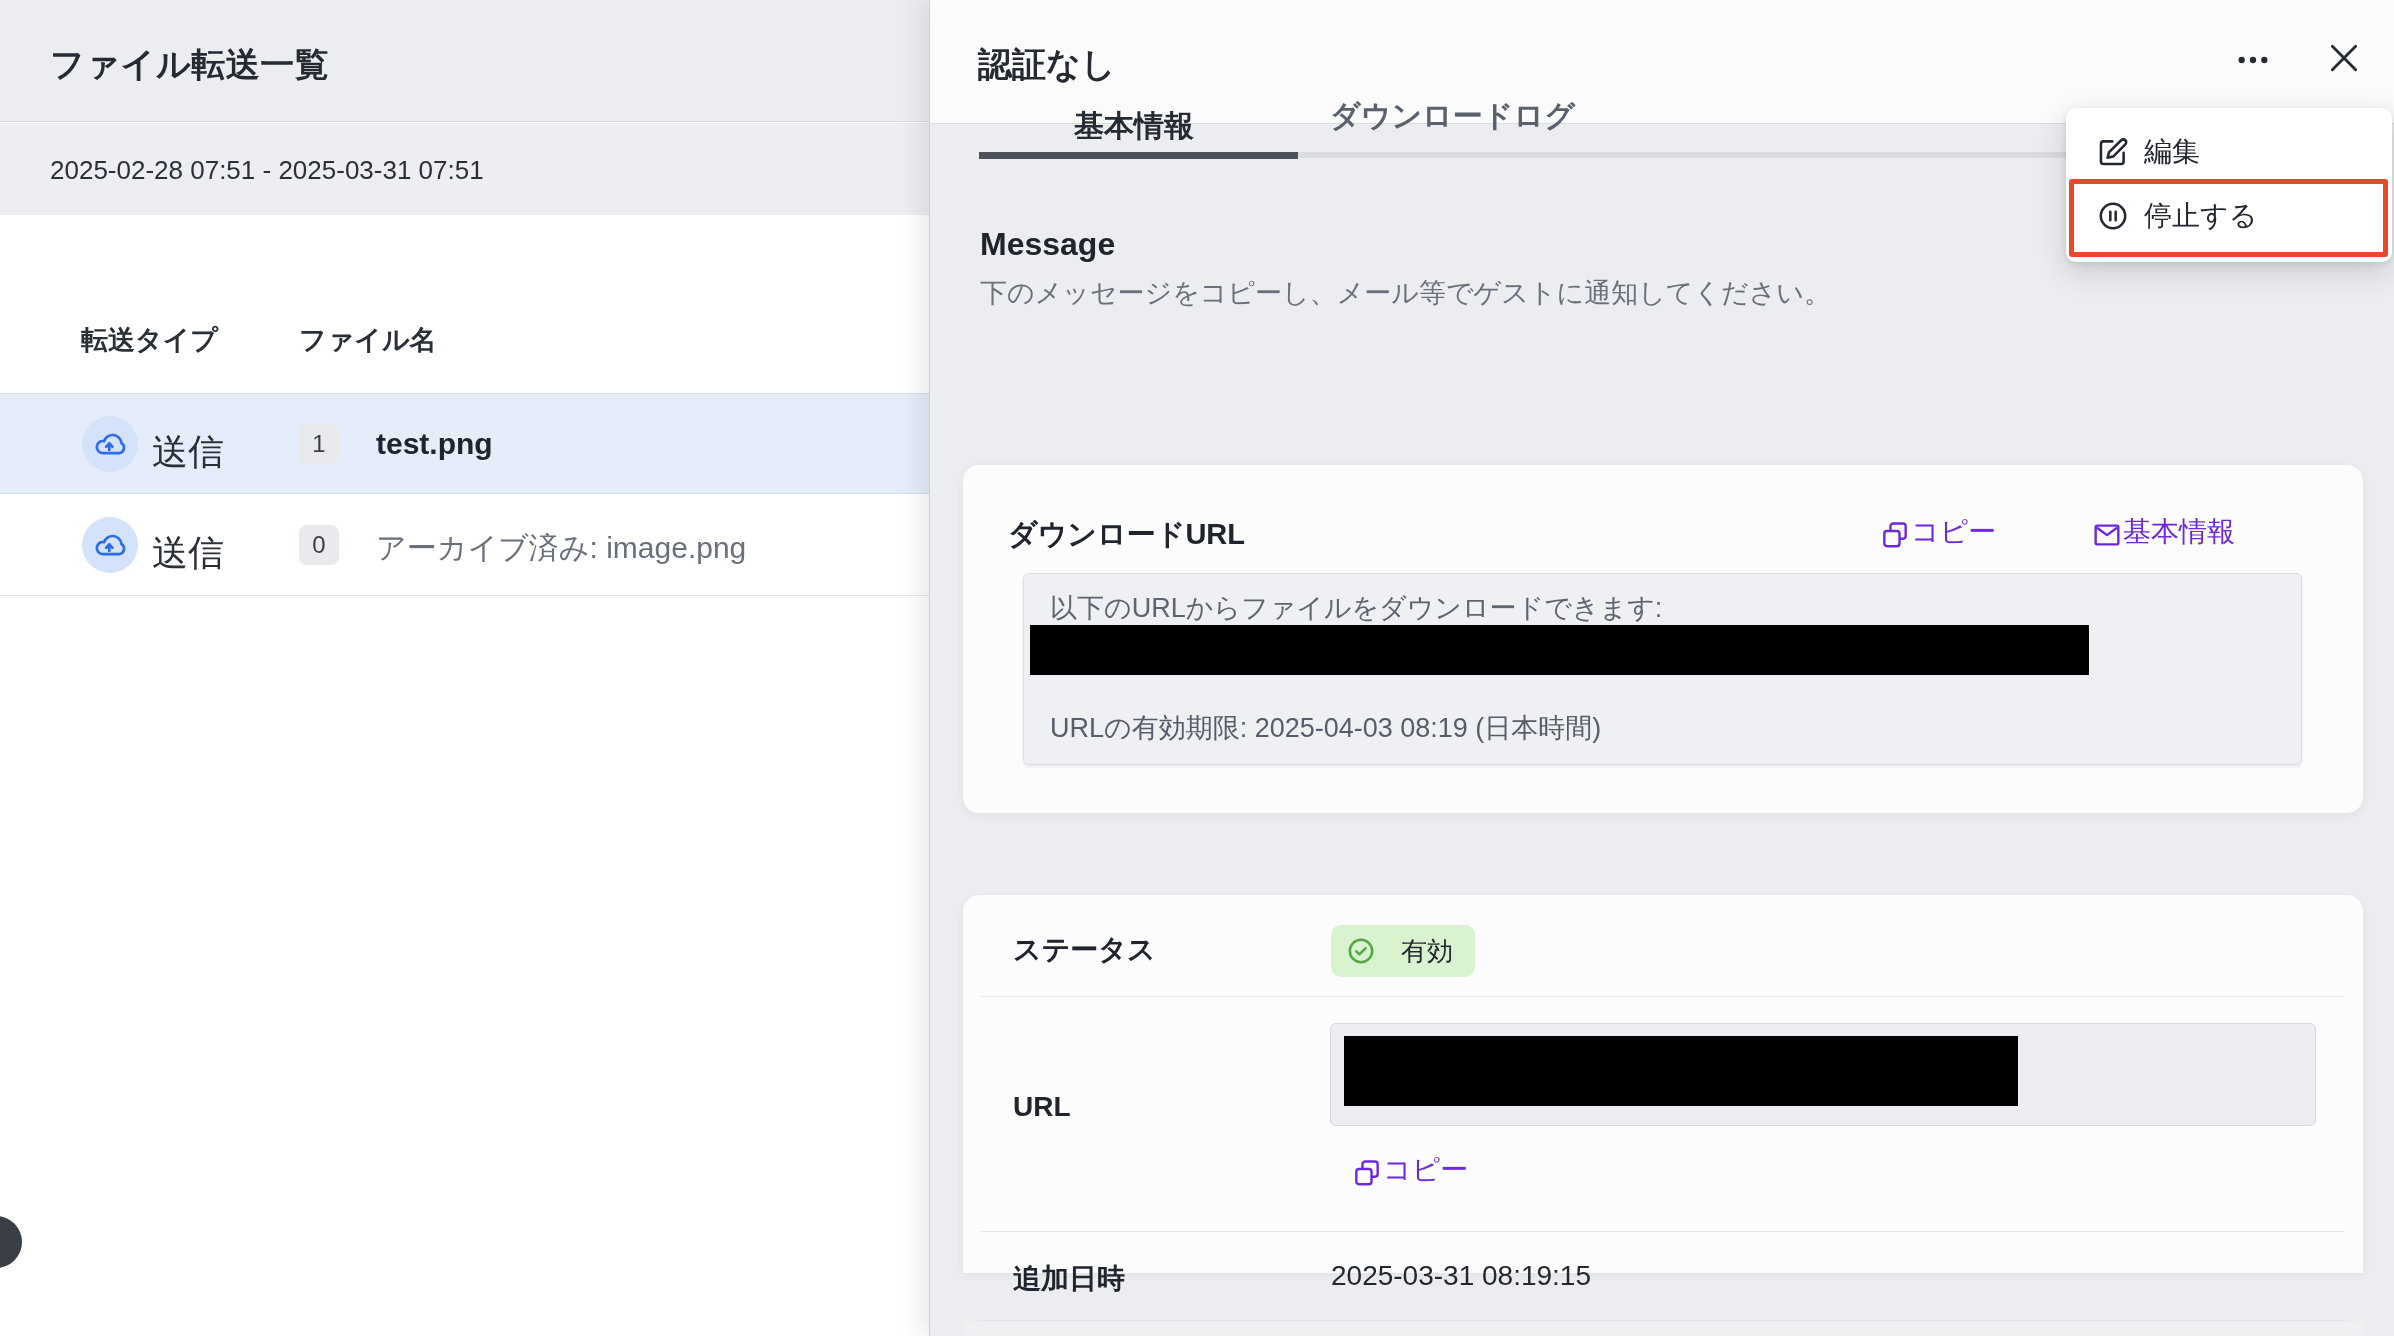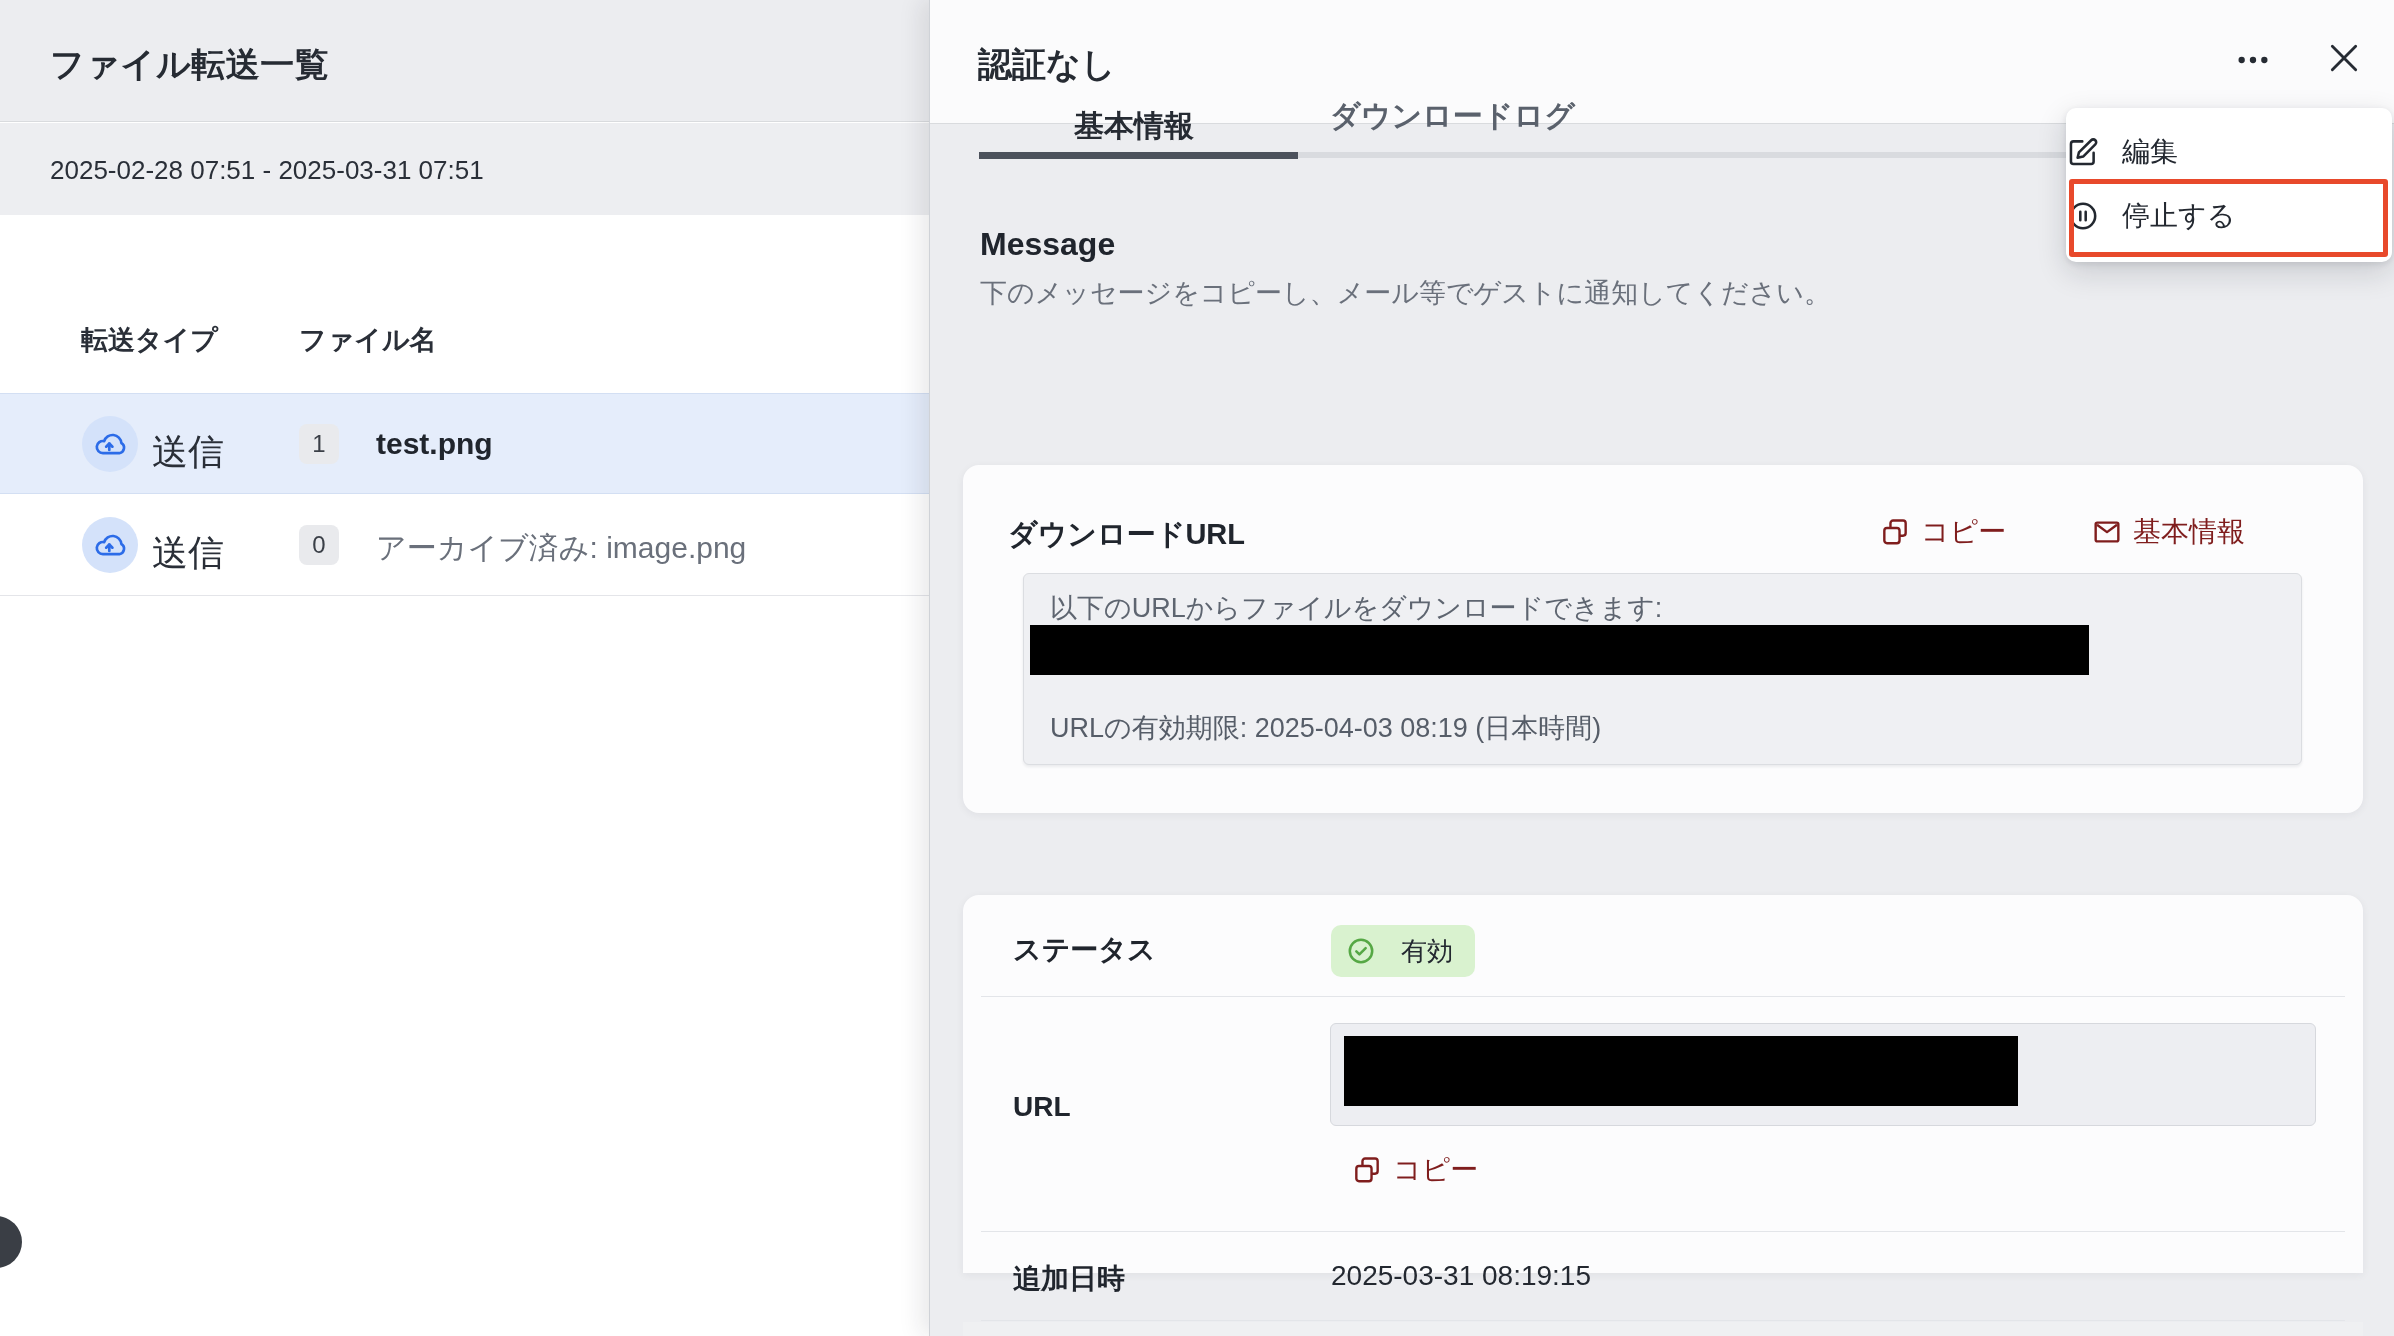--- a/index.html
+++ b/index.html
@@ -41,21 +41,21 @@
   #tab-basic{left:144px;color:#262B33;font-weight:700;margin-top:10px;}
   #tab-log{left:400px;color:#5A616C;font-weight:600;}
   #tabline-light{left:49px;top:152px;width:1374px;height:6px;background:#D9DBDF;}
   #tabline-dark{left:49px;top:152px;width:319px;height:7px;background:#4C525C;}
 
   #message-heading{left:50px;top:226px;font-size:32px;font-weight:700;color:#20252D;}
   #message-desc{left:50px;top:275px;font-size:27px;color:#6A707B;}
 
   #download-card{left:33px;top:465px;width:1400px;height:348px;background:#FCFCFD;border-radius:16px;box-shadow:0 2px 8px rgba(30,35,45,.06);}
   #download-url-label{left:45px;top:50px;font-size:29px;font-weight:700;color:#20252D;}
-  .icon-text-btn{position:absolute;display:flex;align-items:center;gap:10px;font-size:28px;color:#7f1d1d;cursor:pointer;}
+  .icon-text-btn{position:absolute;display:flex;align-items:flex-end;font-size:28px;color:#6d28d9;cursor:pointer;}
   #copy-message-button{left:916px;top:48px;}
   #mail-button{left:1128px;top:48px;}
   #message-box{left:60px;top:108px;width:1279px;height:192px;background:#EFF0F3;border:1px solid #DBDDE1;border-radius:6px;box-shadow:0 2px 3px rgba(30,35,45,.08);}
   #message-box-line1{left:26px;top:16px;font-size:27px;color:#5E6570;}
   #redacted-message{left:6px;top:51px;width:1059px;height:50px;background:#000000;}
   #message-expiry{left:26px;top:136px;font-size:27px;color:#565D68;}
 
   #info-card{left:33px;top:895px;width:1400px;height:378px;background:#FCFCFD;border-radius:16px 16px 0 0;box-shadow:0 2px 8px rgba(30,35,45,.06);}
   #status-label{left:50px;top:36px;font-size:28px;font-weight:700;color:#20252D;}
   #status-badge{left:368px;top:30px;height:52px;padding:0 22px 0 14px;background:#D9F2CF;border-radius:10px;display:flex;align-items:center;gap:24px;}
@@ -67,21 +67,21 @@
   #url-box{left:367px;top:128px;width:986px;height:103px;background:#EDEEF2;border:1px solid #D6D8DD;border-radius:6px;}
   #redacted-url{left:13px;top:12px;width:674px;height:70px;background:#000000;}
   #url-label{left:50px;top:196px;font-size:28px;font-weight:700;color:#20252D;}
   #copy-url-button{left:388px;top:256px;}
   #added-label{left:50px;top:365px;font-size:28px;font-weight:700;color:#20252D;}
   #added-value{left:368px;top:365px;font-size:28px;color:#232830;}
   #bottom-sliver{left:0;top:427px;width:1400px;height:14px;background:#EFF0F2;}
 
   
   #context-menu{left:2066px;top:108px;width:326px;height:154px;background:#ffffff;border-radius:10px;box-shadow:0 10px 30px rgba(20,25,35,.16),0 2px 6px rgba(20,25,35,.10);}
-  .menu-item{position:absolute;left:0;width:326px;height:64px;display:flex;align-items:center;gap:22px;font-size:28px;color:#232830;cursor:pointer;}
+  .menu-item{position:absolute;left:0;width:326px;height:64px;display:flex;align-items:center;gap:14px;padding-left:30px;font-size:28px;color:#232830;cursor:pointer;}
   #menu-item-edit{top:12px;}
   #menu-item-stop{top:76px;}
   #annotation-box{left:2069px;top:179px;width:319px;height:78px;border:5px solid #E8492B;border-radius:3px;pointer-events:none;}
 
   svg{display:block;}
 </style>
 </head>
 <body>
 
 <div id="screen">

